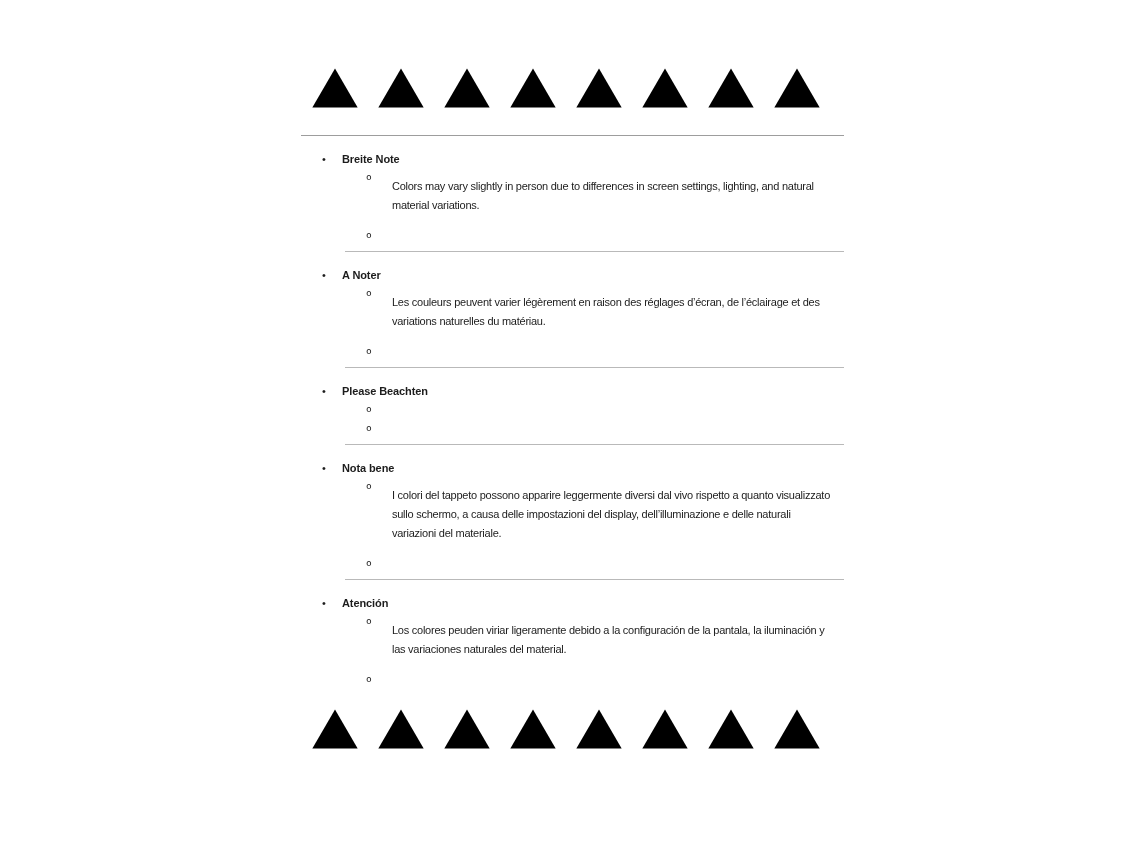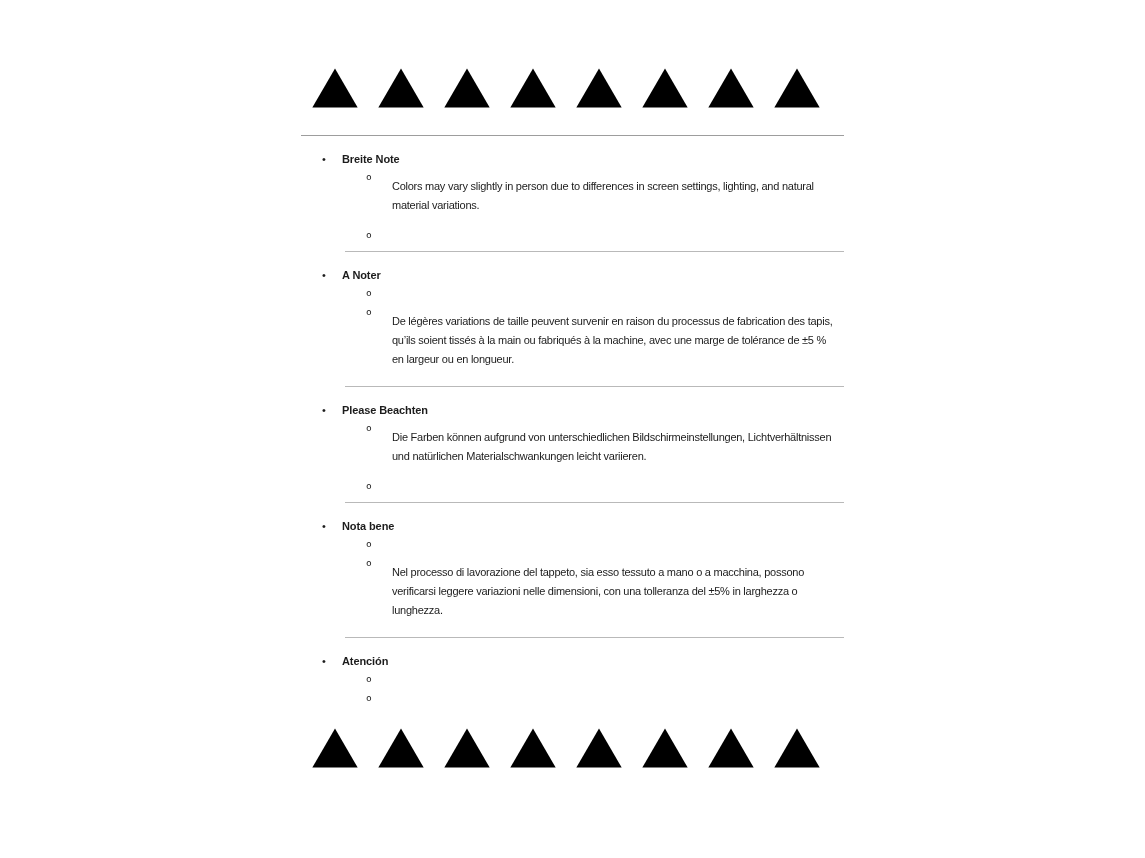--- a/index.html
+++ b/index.html
@@ -130,65 +130,65 @@
       <hr class="divider section-divider">
     </section>
 
     <section class="notice-section">
       <div class="heading-row">
         <span class="bullet-l1">•</span>
         <h3>A Noter</h3>
       </div>
       <div class="sub-row">
         <span class="bullet-l2">o</span>
-      </div>
-      <div class="sub-row">
-        <span class="bullet-l2">o</span>
-        <p>De légères variations de taille peuvent survenir en raison du processus de fabrication des tapis, qu’ils soient tissés à la main ou fabriqués à la machine, avec une marge de tolérance de ±5 % en largeur ou en longueur.</p>
+        <p>Les couleurs peuvent varier légèrement en raison des réglages d’écran, de l’éclairage et des variations naturelles du matériau.</p>
+      </div>
+      <div class="sub-row">
+        <span class="bullet-l2">o</span>
       </div>
       <hr class="divider section-divider">
     </section>
 
     <section class="notice-section">
       <div class="heading-row">
         <span class="bullet-l1">•</span>
         <h3>Please Beachten</h3>
       </div>
       <div class="sub-row">
         <span class="bullet-l2">o</span>
-        <p>Die Farben können aufgrund von unterschiedlichen Bildschirmeinstellungen, Lichtverhältnissen und natürlichen Materialschwankungen leicht variieren.</p>
       </div>
       <div class="sub-row">
         <span class="bullet-l2">o</span>
       </div>
       <hr class="divider section-divider">
     </section>
 
     <section class="notice-section">
       <div class="heading-row">
         <span class="bullet-l1">•</span>
         <h3>Nota bene</h3>
       </div>
       <div class="sub-row">
         <span class="bullet-l2">o</span>
-      </div>
-      <div class="sub-row">
-        <span class="bullet-l2">o</span>
-        <p>Nel processo di lavorazione del tappeto, sia esso tessuto a mano o a macchina, possono verificarsi leggere variazioni nelle dimensioni, con una tolleranza del ±5% in larghezza o lunghezza.</p>
+        <p>I colori del tappeto possono apparire leggermente diversi dal vivo rispetto a quanto visualizzato sullo schermo, a causa delle impostazioni del display, dell’illuminazione e delle naturali variazioni del materiale.</p>
+      </div>
+      <div class="sub-row">
+        <span class="bullet-l2">o</span>
       </div>
       <hr class="divider section-divider">
     </section>
 
     <section class="notice-section">
       <div class="heading-row">
         <span class="bullet-l1">•</span>
         <h3>Atención</h3>
       </div>
       <div class="sub-row">
         <span class="bullet-l2">o</span>
+        <p>Los colores peuden viriar ligeramente debido a la configuración de la pantala, la iluminación y las variaciones naturales del material.</p>
       </div>
       <div class="sub-row">
         <span class="bullet-l2">o</span>
       </div>
     </section>
 
     <div class="triangle-row bottom">
       <svg class="warn-tri">
           <use href="#warn-symbol"></use>
         </svg>

